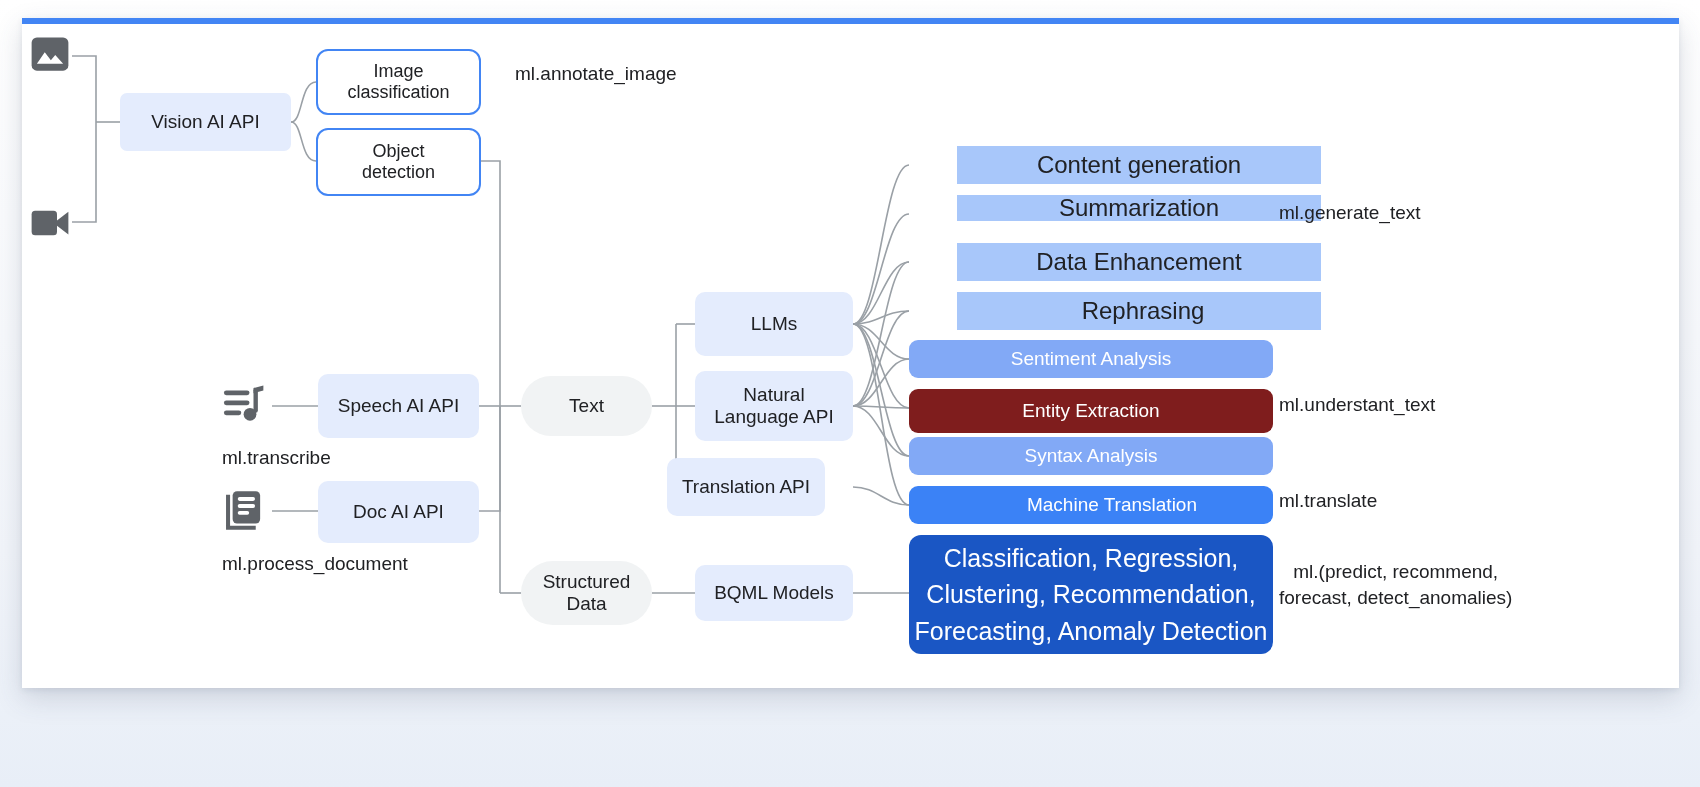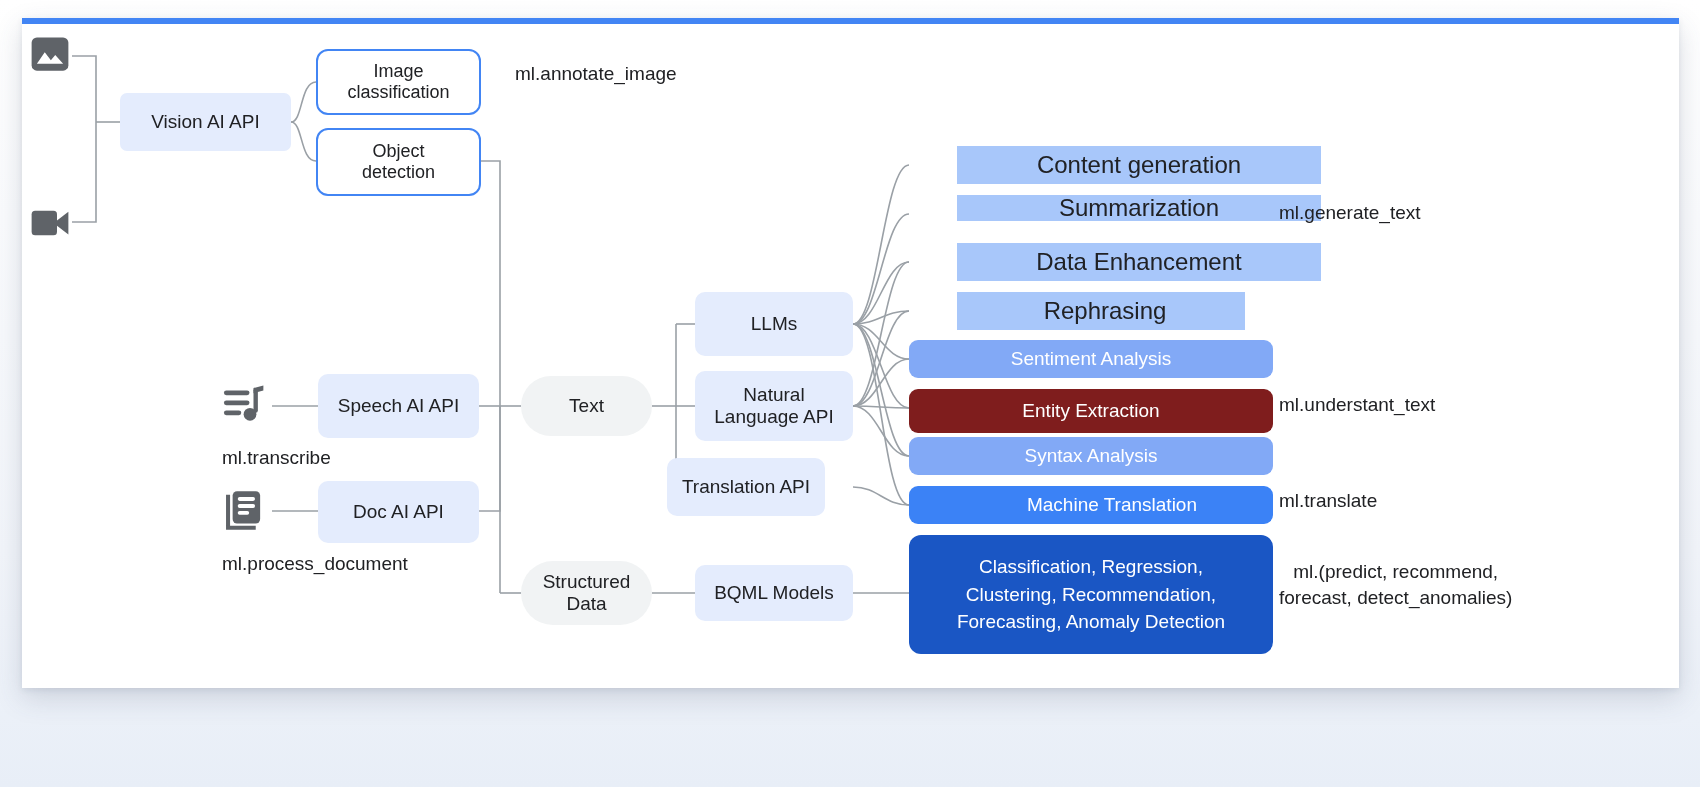--- a/index.html
+++ b/index.html
@@ -31,21 +31,21 @@
     line-height: 1.18;
     color: #202124;
     white-space: pre-line;
   }
   .n-lightblue { background:#e4ecfd; border-radius:10px; font-size:19px; }
   .n-outline   { background:#ffffff; border:2px solid #4285f4; border-radius:12px; font-size:18px; }
   .n-gray      { background:#f1f3f4; border-radius:34px; font-size:19px; }
   .n-cap-a     { background:#a8c7fa; border-radius:0; font-size:24px; color:#202124;margin-left:48px; }
   .n-cap-b     { background:#82a9f6; border-radius:9px; font-size:19px; color:#ffffff; }
   .n-cap-c     { background:#3b82f6; border-radius:9px; font-size:19px; color:#ffffff; }
-  .n-dark      { background:#1a56c4; border-radius:12px; font-size:19px; color:#ffffff; line-height:1.45; }
+  .n-dark      { background:#1a56c4; border-radius:12px; font-size:25px; color:#ffffff; line-height:1.45; }
 
   .annot {
     position: absolute;
     font-size: 19px;
     color: #202124;
     white-space: pre-line;
     line-height: 1.35;
     text-align: center;
   }
   .icon { position: absolute; color: #5f6368; }
@@ -177,21 +177,21 @@
   <div class="node n-lightblue" style="left: 667px; top: 458px; width: 158px; height: 58px; background: rgb(228, 236, 253);">Translation API</div>
 
   <div class="node n-lightblue" style="left: 695px; top: 565px; width: 158px; height: 56px; background: rgb(228, 236, 253);">BQML Models</div>
 
   <div class="node n-cap-a" style="left: 909px; top: 146px; width: 364px; height: 38px; background: rgb(168, 199, 250);">Content generation</div>
 
   <div class="node n-cap-a" style="left: 909px; top: 195px; width: 364px; height: 26px; background: rgb(168, 199, 250);">Summarization</div>
 
   <div class="node n-cap-a" style="left: 909px; top: 243px; width: 364px; height: 38px; background: rgb(168, 199, 250);">Data Enhancement</div>
 
-  <div class="node n-cap-a" style="left: 909px; top: 292px; width: 288px; height: 38px; background: rgb(168, 199, 250); padding-left: 8px;">Rephrasing</div>
+  <div class="node n-cap-a" style="left: 909px; top: 292px; width: 364px; height: 38px; background: rgb(168, 199, 250); padding-left: 8px;">Rephrasing</div>
 
   <div class="node n-cap-b" style="left: 909px; top: 340px; width: 364px; height: 38px; background: rgb(130, 169, 246);">Sentiment Analysis</div>
 
   <div class="node n-cap-b" style="left: 909px; top: 389px; width: 364px; height: 44px; background: #7f1d1d;">Entity Extraction</div>
 
   <div class="node n-cap-b" style="left: 909px; top: 437px; width: 364px; height: 38px; background: rgb(130, 169, 246);">Syntax Analysis</div>
 
   <div class="node n-cap-c" style="left: 909px; top: 486px; width: 364px; height: 38px; background: rgb(59, 130, 246); padding-left: 42px;">Machine Translation</div>
 
   <div class="node n-dark" style="left: 909px; top: 535px; width: 364px; height: 119px; background: rgb(26, 86, 196);">Classification, Regression,

